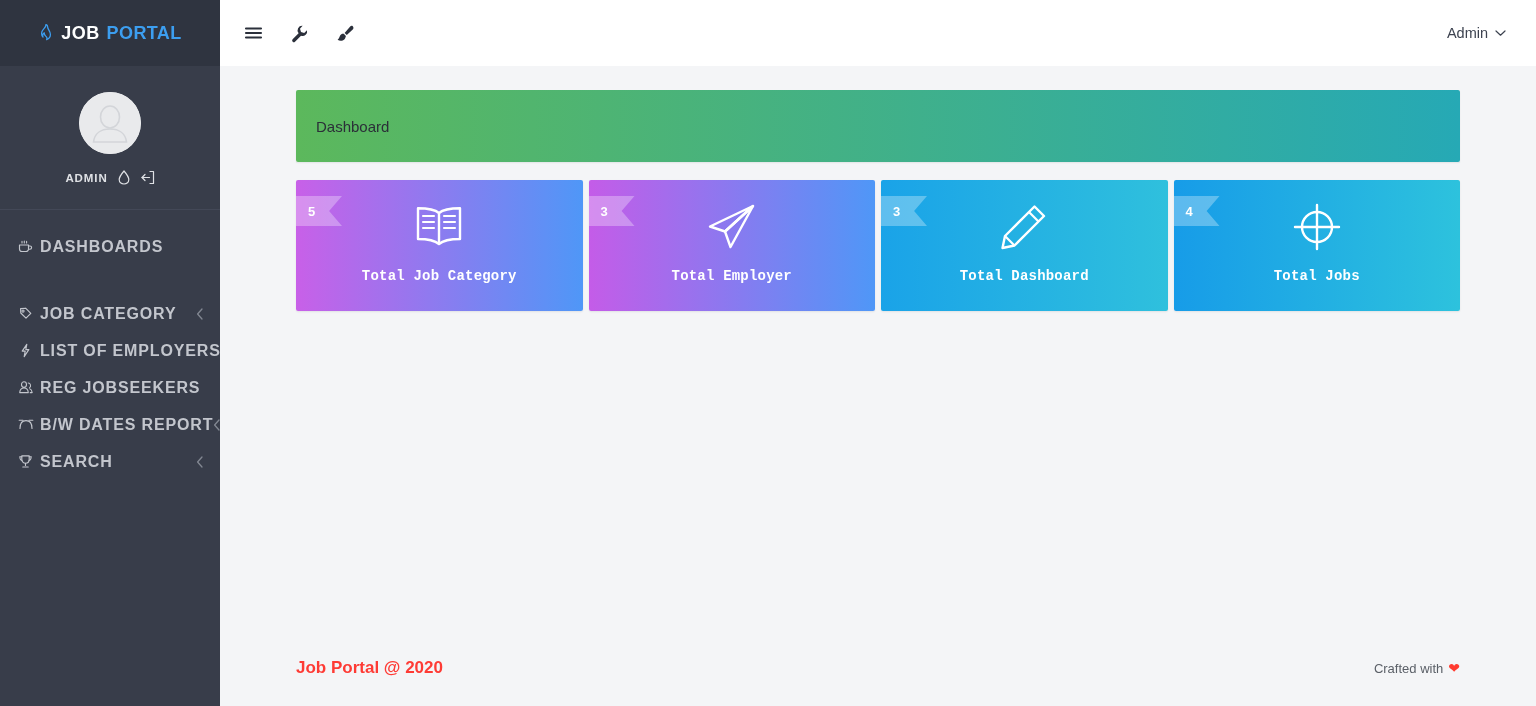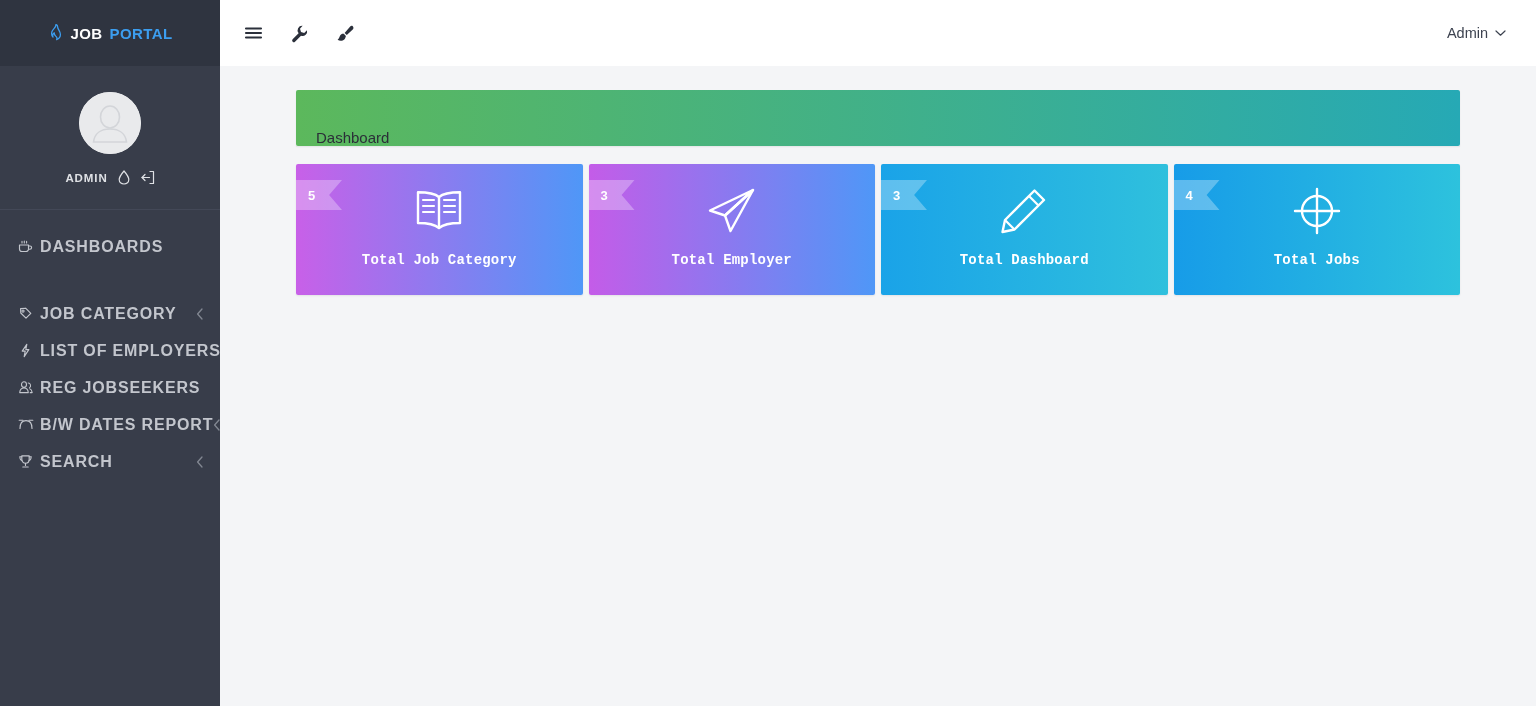--- a/index.html
+++ b/index.html
@@ -18,21 +18,21 @@
     background: #383d4a;
     display: flex; flex-direction: column;
     position: relative;
   }
   .logo-bar {
     height: 66px; flex: 0 0 66px;
     background: #2f3440;
     display: flex; align-items: center; justify-content: center;
   }
   .logo-text {
-    font-size: 15px; font-weight: bold; letter-spacing: .4px;
+    font-size: 18px; font-weight: bold; letter-spacing: .4px;
     display: flex; align-items: center; gap: 7px;
   }
   .logo-flame { display: inline-block; line-height: 0; }
   .logo-job { color: #ffffff; }
   .logo-portal { color: #3c9ef0; }
 
   .profile {
     padding: 26px 0 24px 0;
     display: flex; flex-direction: column; align-items: center;
     border-bottom: 1px solid #434857;
@@ -84,23 +84,23 @@
   .topbar-spacer { flex: 1 1 auto; }
   .admin-menu {
     display: flex; align-items: center; gap: 7px;
     color: #3d4350; font-size: 14.5px; cursor: pointer;
   }
   .admin-caret { line-height: 0; display: flex; }
 
   .content { flex: 1 1 auto; padding: 24px 76px 0 76px; min-height: 0; }
 
   .page-banner {
-    height: 56px; border-radius: 2px;
+    height: 72px; border-radius: 2px;
     background: linear-gradient(to right, #5cb85c 0%, #4fb268 28%, #36ac93 70%, #26a9b5 100%);
-    display: flex; align-items: flex-end;
+    display: flex; align-items: center;
     padding: 0 20px;
     color: #2b2f38; font-size: 15px;
     box-shadow: 0 1px 2px rgba(0,0,0,.07);
   }
   .banner-sep { height: 1px; background: #e6e8ea; margin: 0 0 0 0; }
 
   .cards {
     display: flex; gap: 6px; margin-top: 17px;
   }
   .card {
@@ -355,15 +355,22 @@
               <circle cx="26" cy="25" r="15" fill="none" stroke="#ffffff" stroke-width="2.4"></circle>
               <path d="M26 3 V47 M4 25 H48" stroke="#ffffff" stroke-width="2.4" stroke-linecap="round"></path>
             </svg>
           </div>
           <div class="card-title">Total Jobs</div>
         </div>
 
       </section>
     </main>
 
+    <footer class="footer">
+      <div class="footer-left" style="color: rgb(254, 59, 53);">Job Portal @ 2020</div>
+      <div class="footer-right">
+        <span>Crafted with</span>
+        <span class="heart" style="color: rgb(255, 59, 48);">❤</span>
+      </div>
+    </footer>
 
   </div>
 </div>
 
 </body></html>

